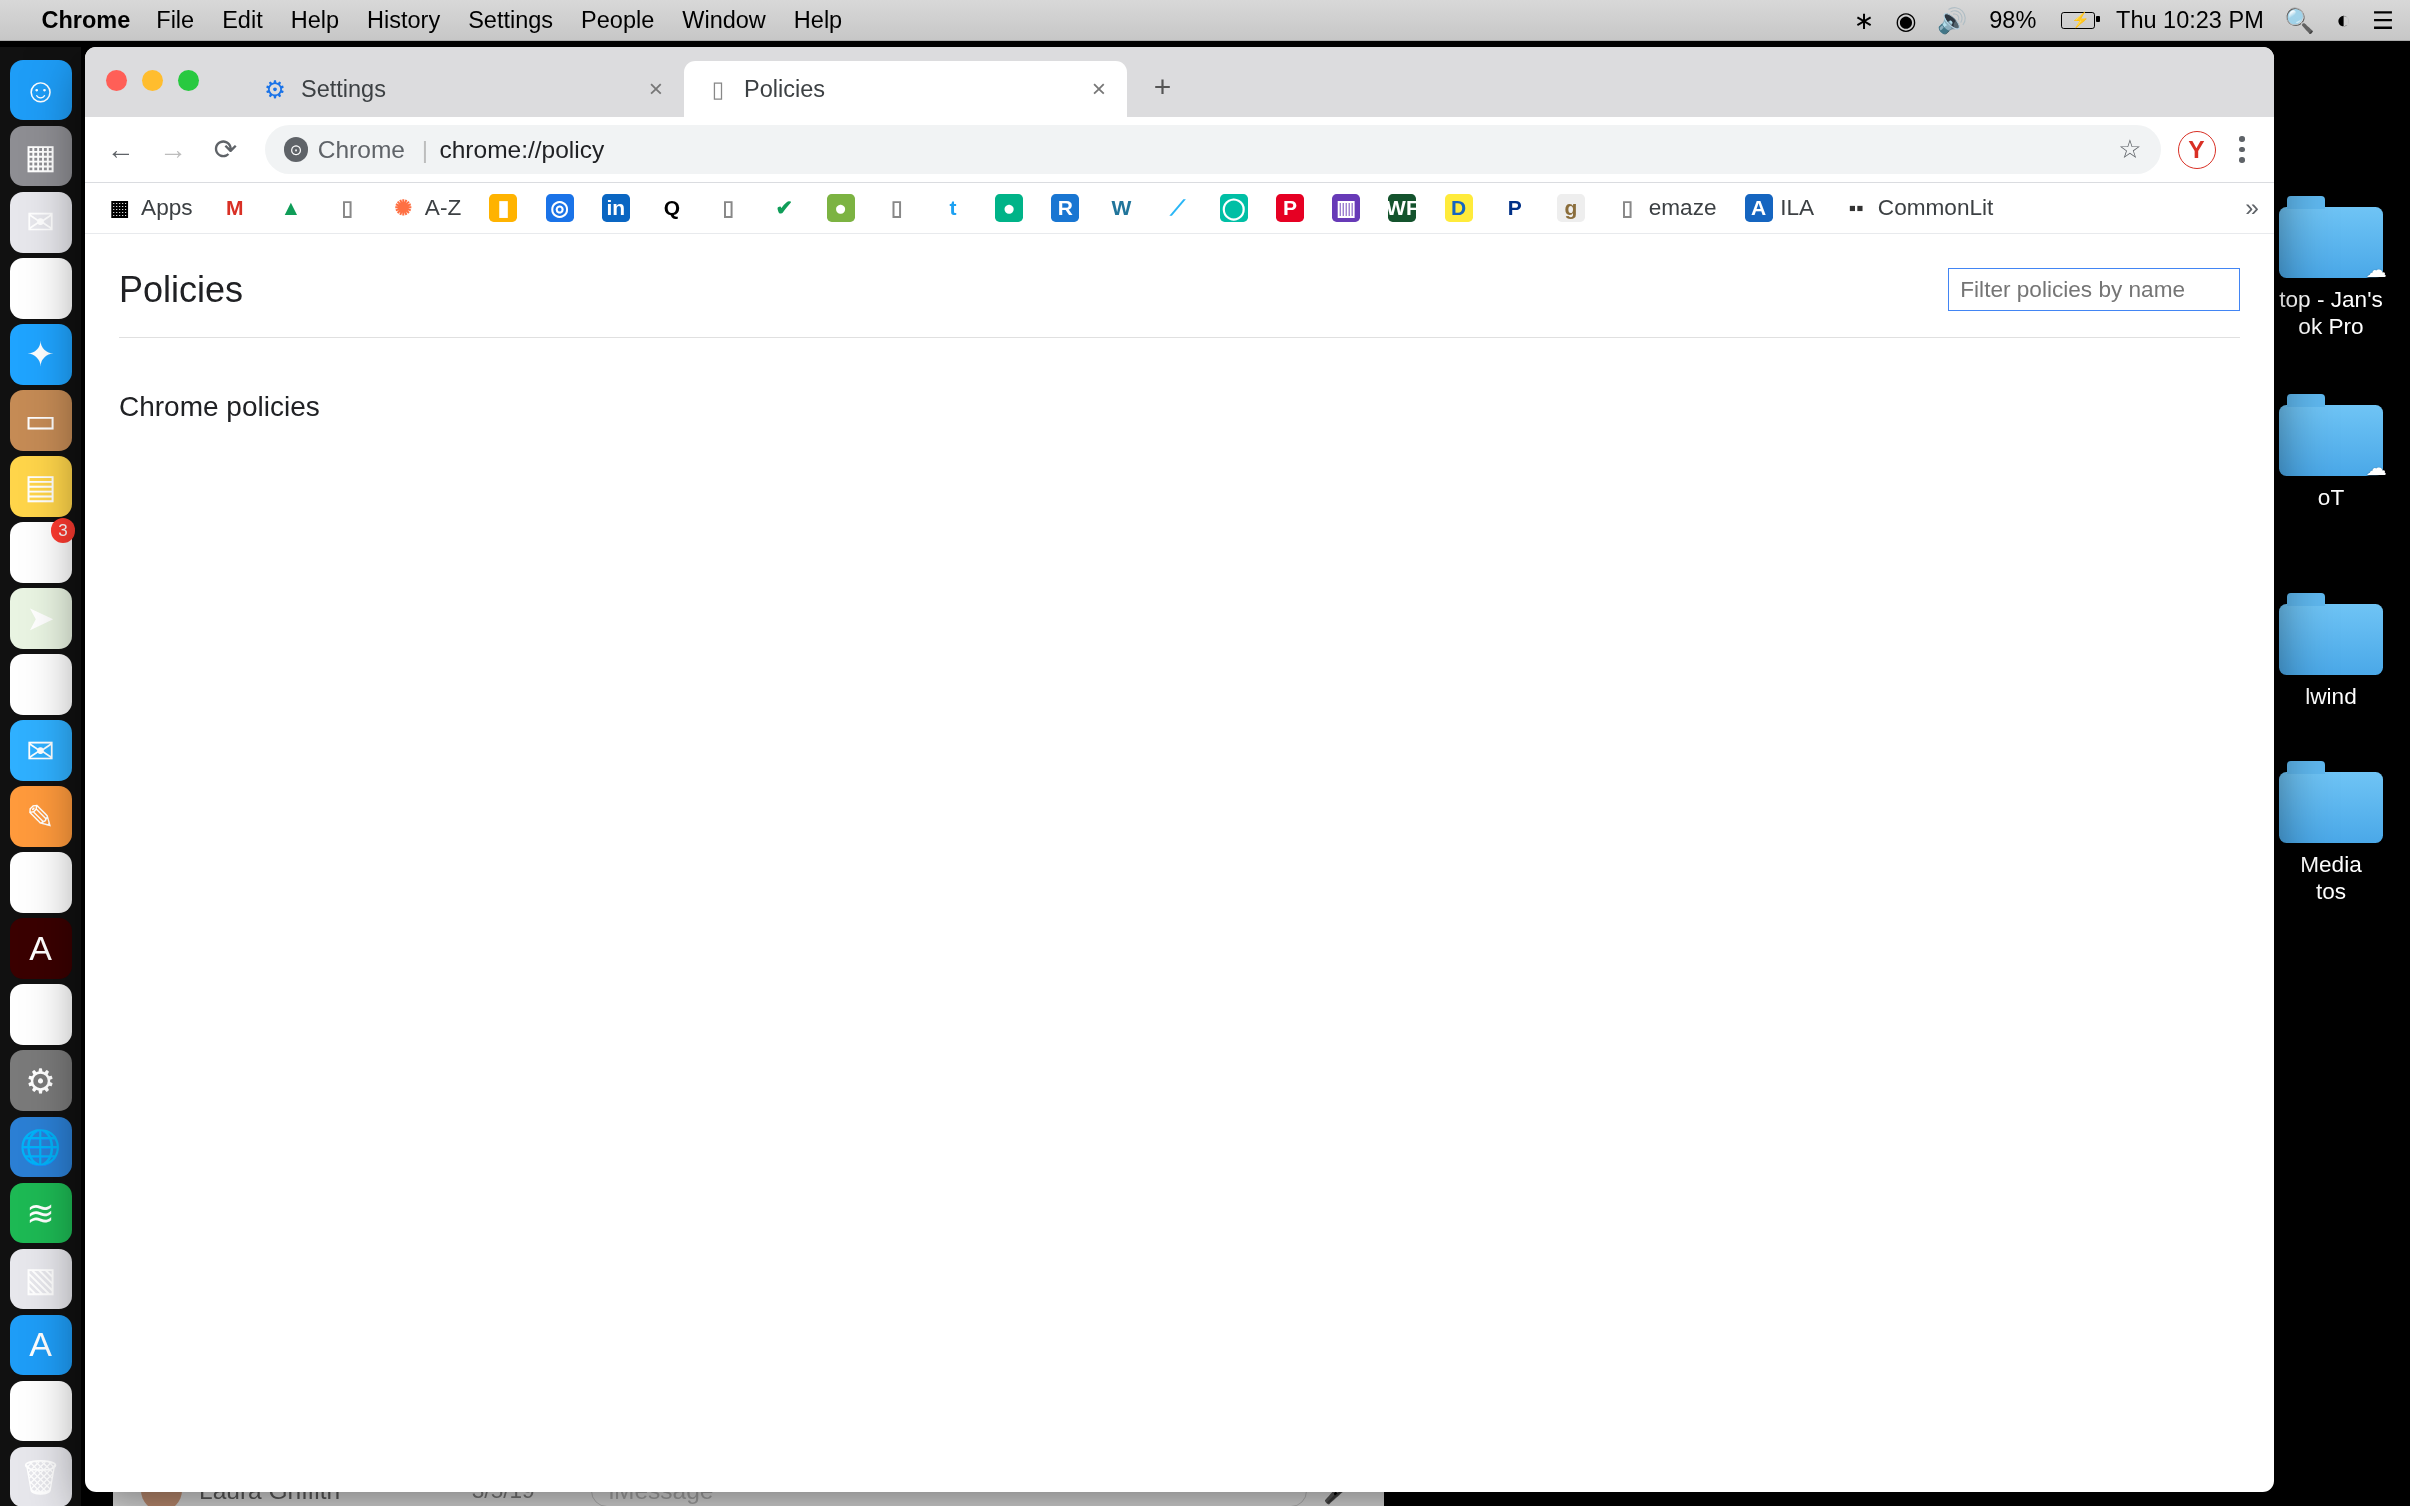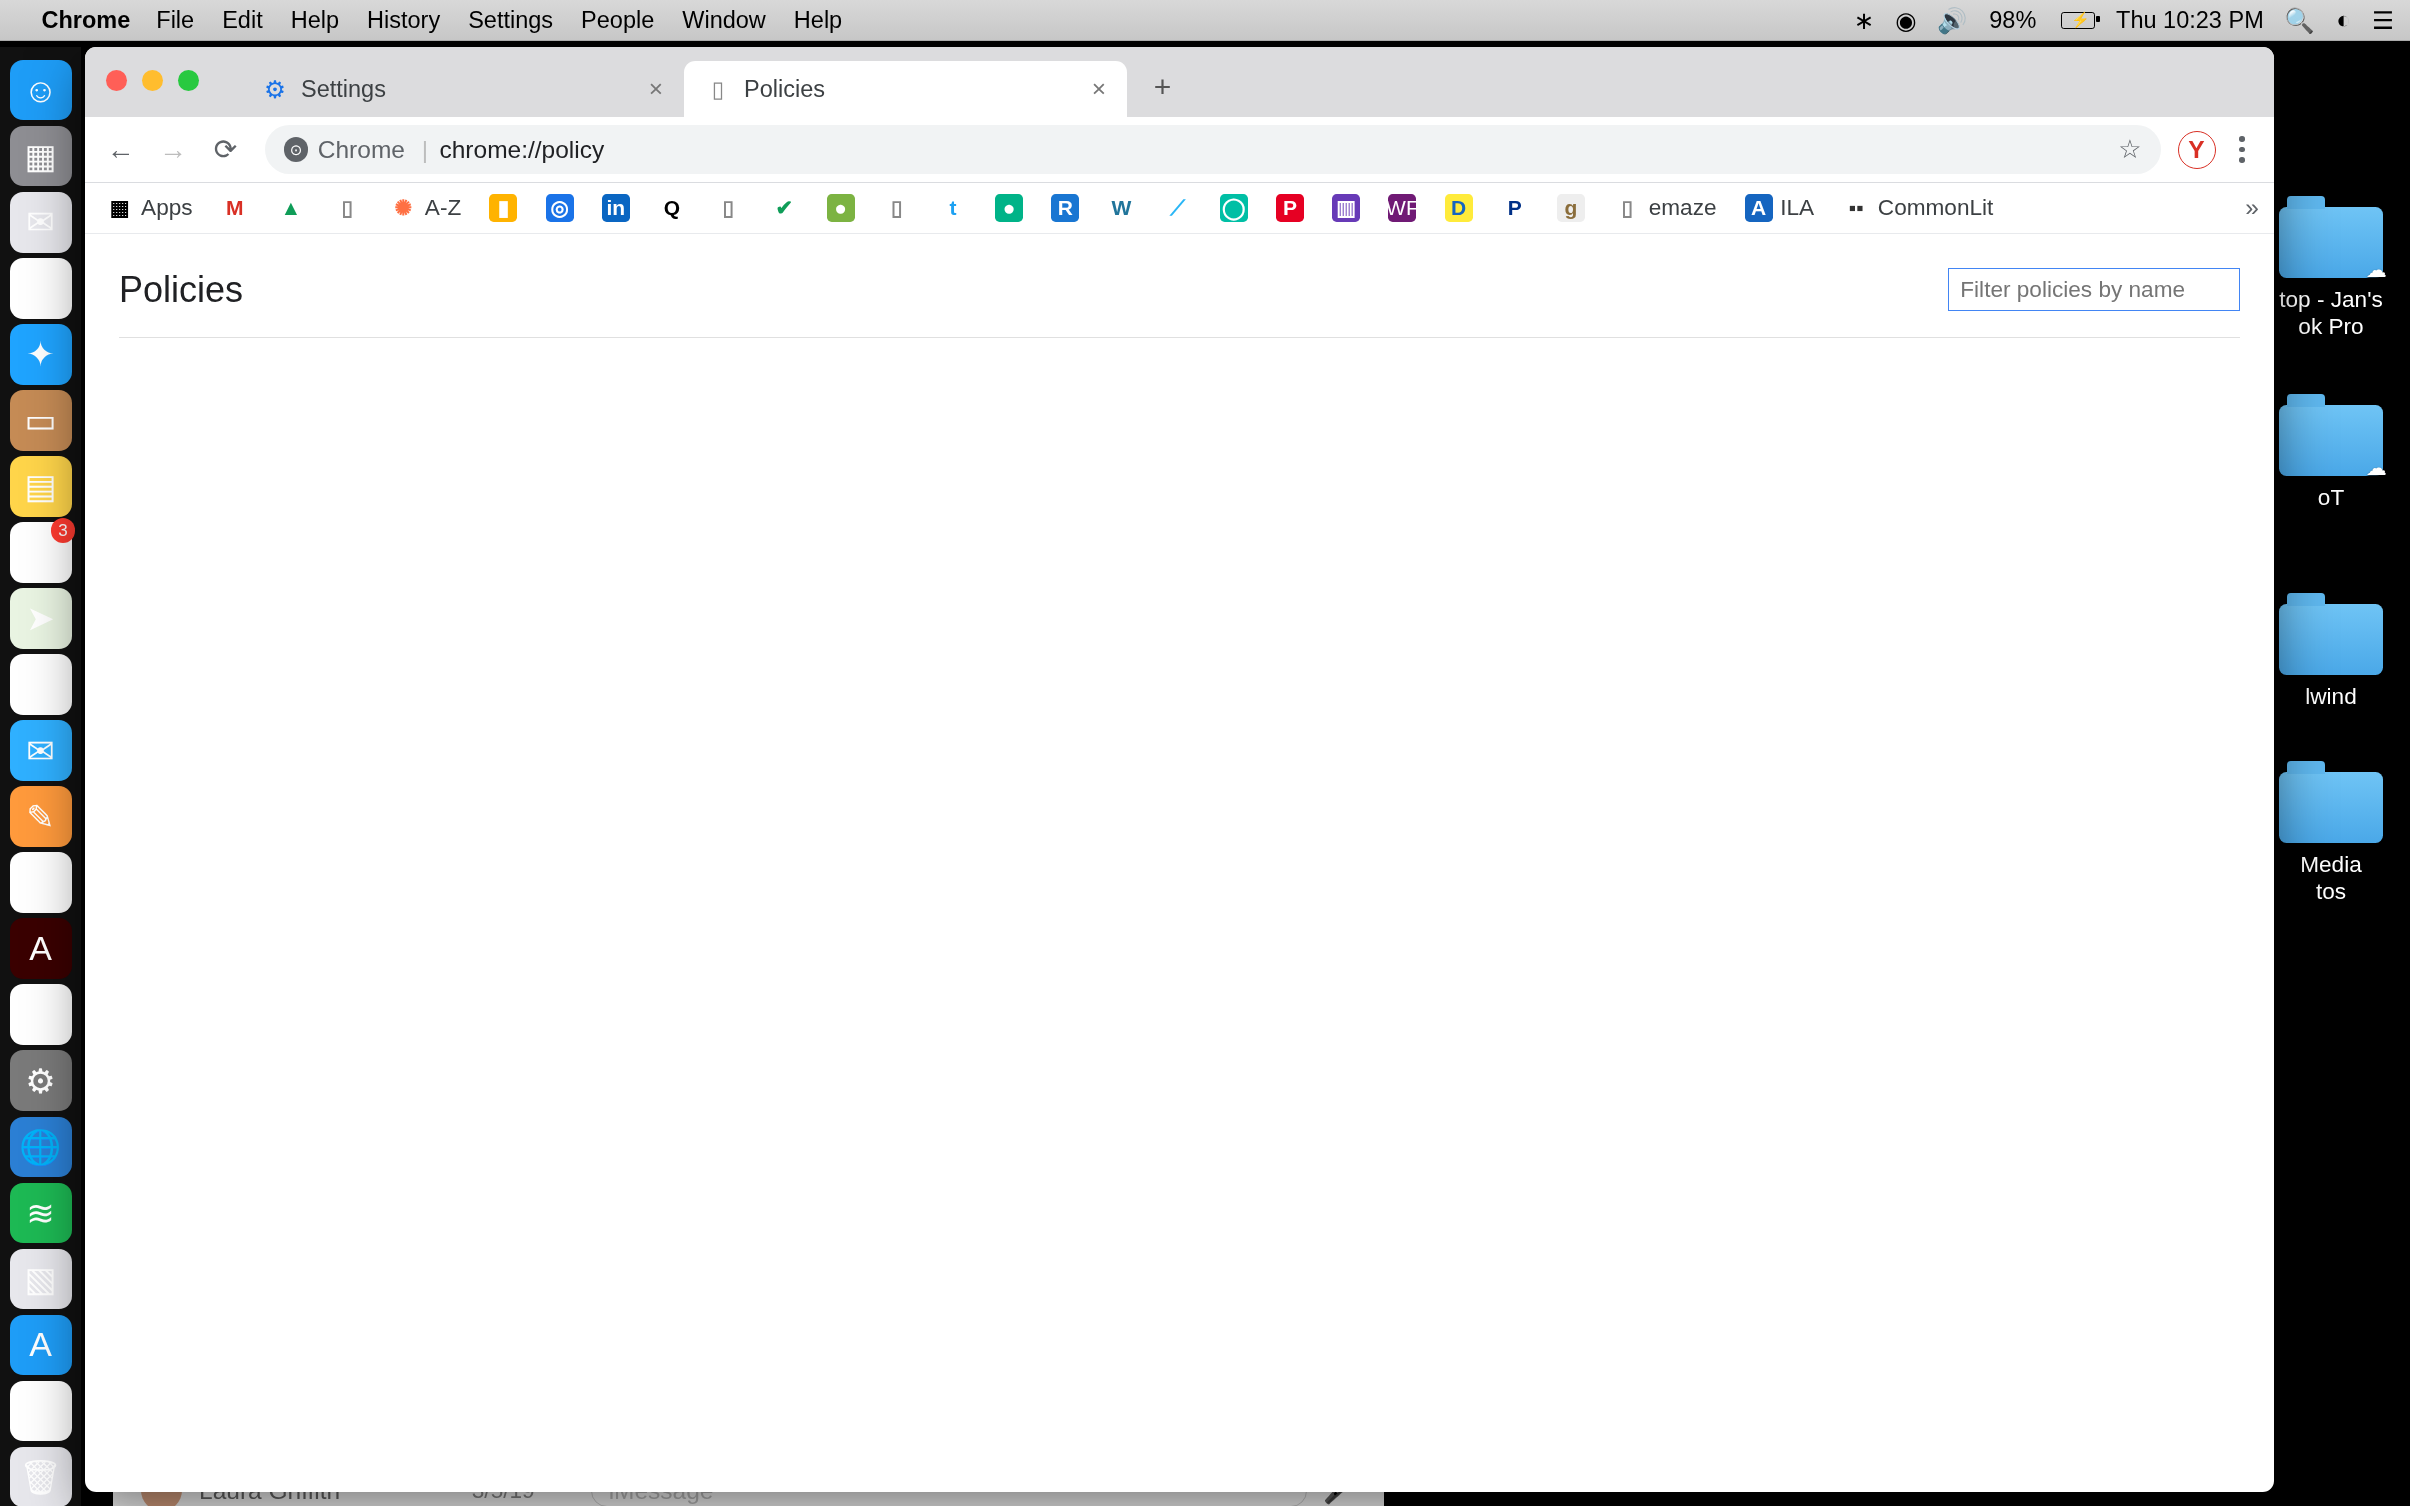--- a/index.html
+++ b/index.html
@@ -274,21 +274,21 @@
       <div class="bk-item">
         <span class="bk-ico" style="background:#00bfa5;color:#fff;font-weight:bold;">◯</span>
       </div>
       <div class="bk-item">
         <span class="bk-ico" style="background:#e60023;color:#fff;font-weight:bold;">P</span>
       </div>
       <div class="bk-item">
         <span class="bk-ico" style="background:#673ab7;color:#fff;font-weight:bold;">▥</span>
       </div>
       <div class="bk-item">
-        <span class="bk-ico" style="background:#701a75;color:#fff;font-weight:normal;">WF</span>
+        <span class="bk-ico" style="background:#14532d;color:#fff;font-weight:bold;">WF</span>
       </div>
       <div class="bk-item">
         <span class="bk-ico" style="background:#ffeb3b;color:#1565c0;font-weight:bold;">D</span>
       </div>
       <div class="bk-item">
         <span class="bk-ico" style="color:#003087;font-weight:bold;">P</span>
       </div>
       <div class="bk-item">
         <span class="bk-ico" style="background:#eee;color:#8a6d3b;font-weight:bold;">g</span>
       </div>
@@ -305,20 +305,21 @@
         <span>CommonLit</span>
       </div>
       <div class="overflow">»</div>
     </div>
 
   <div class="page">
     <div class="page-header">
       <div class="page-title">Policies</div>
       <input class="filter-input" placeholder="Filter policies by name" style="">
     </div>
+    <div class="section-title">Chrome policies</div>
   </div>
 </div>
 
 <div class="imsg">
   <div class="avatar"></div>
   <div class="name">Laura Griffith</div>
   <div class="date">3/5/19</div>
   <div class="compose">iMessage</div>
   <span style="margin-left:17px;color:#888;font-size:26px;">🎤</span>
 </div>

